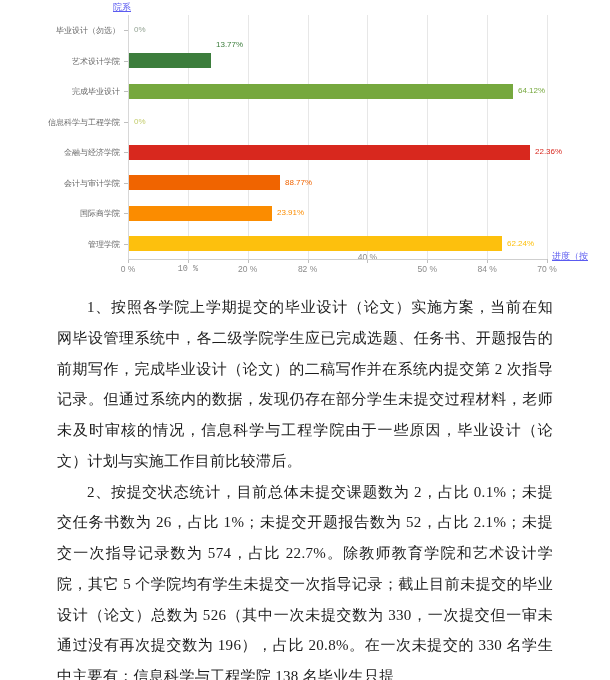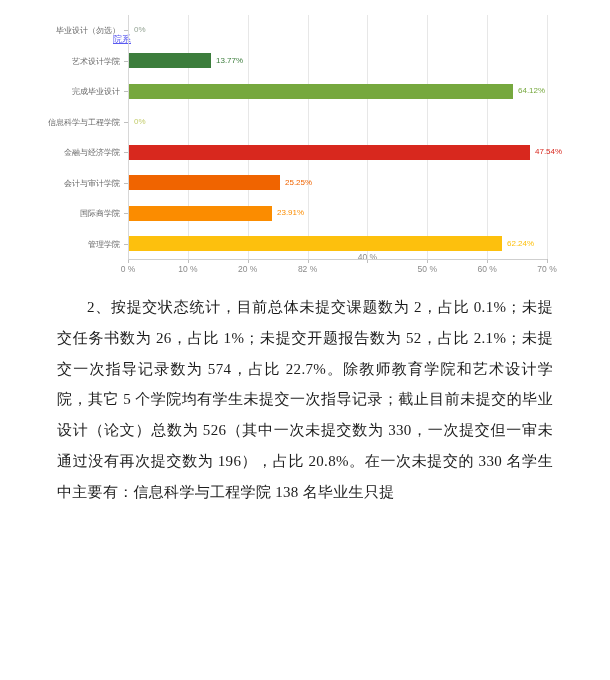--- a/index.html
+++ b/index.html
@@ -16,21 +16,20 @@
     position:relative;
     width:610px;height:282px;
     font-family:"Liberation Sans","DejaVu Sans",sans-serif;
     overflow:hidden;
   }
   .axis-title{
     position:absolute;
     font-size:9px;
     text-decoration:underline;
     white-space:nowrap;
-    margin-top:32px;
   }
   .y-axis-title{left:113px;top:1px;}
   .x-axis-title{left:552px;top:250px;}
   .gridline{position:absolute;width:1px;background:#e7e7e7;}
   .gridline.first{background:#d8d8d8;}
   .x-axis-line{position:absolute;height:1px;background:#cfcfcf;}
   .tick-mark{position:absolute;width:1px;height:4px;background:#bfbfbf;}
   .cat-tick{position:absolute;height:1px;width:4px;background:#bfbfbf;}
   .x-tick-label{
     position:absolute;
@@ -75,69 +74,70 @@
 
   <div class="chart">
     <div class="axis-title y-axis-title" style="color: rgb(91, 91, 240);">院系</div>
     <div class="axis-title x-axis-title" style="color: rgb(91, 91, 240);">进度（按</div>
 
   <div class="gridline first" style="left: 128px; top: 15px; height: 244px;"></div>
       <div class="tick-mark" style="left: 128px; top: 259px;"></div>
       <div class="x-tick-label" style="left: 128px; top: 264px;">0 %</div>
       <div class="gridline" style="left: 187.857px; top: 15px; height: 244px;"></div>
       <div class="tick-mark" style="left: 187.857px; top: 259px;"></div>
-      <div class="x-tick-label" style="left: 187.857px; top: 264px;">10 %</div>
+      <div class="x-tick-label" style="left: 187.857px; top: 264px; font-family: Liberation Mono, monospace;">10 %</div>
       <div class="gridline" style="left: 247.714px; top: 15px; height: 244px;"></div>
       <div class="tick-mark" style="left: 247.714px; top: 259px;"></div>
       <div class="x-tick-label" style="left: 247.714px; top: 264px;">20 %</div>
       <div class="gridline" style="left: 307.571px; top: 15px; height: 244px;"></div>
       <div class="tick-mark" style="left: 307.571px; top: 259px;"></div>
       <div class="x-tick-label" style="left: 307.571px; top: 264px;">82 %</div>
       <div class="gridline" style="left: 367.429px; top: 15px; height: 244px;"></div>
       <div class="tick-mark" style="left: 367.429px; top: 259px;"></div>
       <div class="x-tick-label" style="left: 367.429px; top: 252px;">40 %</div>
       <div class="gridline" style="left: 427.286px; top: 15px; height: 244px;"></div>
       <div class="tick-mark" style="left: 427.286px; top: 259px;"></div>
       <div class="x-tick-label" style="left: 427.286px; top: 264px;">50 %</div>
       <div class="gridline" style="left: 487.143px; top: 15px; height: 244px;"></div>
       <div class="tick-mark" style="left: 487.143px; top: 259px;"></div>
-      <div class="x-tick-label" style="left: 487.143px; top: 264px;">60 %</div>
+      <div class="x-tick-label" style="left: 487.143px; top: 264px;">84 %</div>
       <div class="gridline" style="left: 547px; top: 15px; height: 244px;"></div>
       <div class="tick-mark" style="left: 547px; top: 259px;"></div>
       <div class="x-tick-label" style="left: 547px; top: 264px;">70 %</div>
       <div class="x-axis-line" style="left: 128px; top: 259px; width: 419px;"></div>
       <div class="y-label" style="width: 120px; top: 25.25px;">毕业设计（勿选）</div>
       <div class="cat-tick" style="left: 124px; top: 30.25px;"></div>
       <div class="value-label" style="left: 134px; top: 25.25px; color: rgb(147, 163, 147);">0%</div>
       <div class="y-label" style="width: 120px; top: 55.75px;">艺术设计学院</div>
       <div class="cat-tick" style="left: 124px; top: 60.75px;"></div>
       <div class="bar" style="left: 129px; top: 53.25px; width: 82px; background: rgb(60, 125, 60);"></div>
-      <div class="value-label" style="left: 216px; top: 56px; color: rgb(60, 125, 60);">13.77%</div>
+      <div class="value-label" style="left: 216px; top: 40px; color: rgb(60, 125, 60);">13.77%</div>
       <div class="y-label" style="width: 120px; top: 86.25px;">完成毕业设计</div>
       <div class="cat-tick" style="left: 124px; top: 91.25px;"></div>
       <div class="bar" style="left: 129px; top: 83.75px; width: 384px; background: rgb(118, 168, 62);"></div>
       <div class="value-label" style="left: 518px; top: 86.25px; color: rgb(118, 168, 62);">64.12%</div>
       <div class="y-label" style="width: 120px; top: 116.75px;">信息科学与工程学院</div>
       <div class="cat-tick" style="left: 124px; top: 121.75px;"></div>
       <div class="value-label" style="left: 134px; top: 116.75px; color: rgb(195, 204, 106);">0%</div>
       <div class="y-label" style="width: 120px; top: 147.25px;">金融与经济学院</div>
       <div class="cat-tick" style="left: 124px; top: 152.25px;"></div>
       <div class="bar" style="left: 129px; top: 144.75px; width: 401px; background: rgb(216, 40, 30);"></div>
-      <div class="value-label" style="left: 535px; top: 147.25px; color: rgb(216, 40, 30);">47.54%</div>
+      <div class="value-label" style="left: 535px; top: 147.25px; color: rgb(216, 40, 30);">22.36%</div>
       <div class="y-label" style="width: 120px; top: 177.75px;">会计与审计学院</div>
       <div class="cat-tick" style="left: 124px; top: 182.75px;"></div>
       <div class="bar" style="left: 129px; top: 175.25px; width: 151px; background: rgb(240, 100, 0);"></div>
-      <div class="value-label" style="left: 285px; top: 177.75px; color: rgb(240, 100, 0);">25.25%</div>
+      <div class="value-label" style="left: 285px; top: 177.75px; color: rgb(240, 100, 0);">88.77%</div>
       <div class="y-label" style="width: 120px; top: 208.25px; font-family: Liberation Serif, serif;">国际商学院</div>
       <div class="cat-tick" style="left: 124px; top: 213.25px;"></div>
       <div class="bar" style="left: 129px; top: 205.75px; width: 143px; background: rgb(251, 140, 0);"></div>
       <div class="value-label" style="left: 277px; top: 208.25px; color: rgb(251, 140, 0);">23.91%</div>
       <div class="y-label" style="width: 120px; top: 238.75px;">管理学院</div>
       <div class="cat-tick" style="left: 124px; top: 243.75px;"></div>
       <div class="bar" style="left: 129px; top: 236.25px; width: 373px; background: rgb(253, 192, 13);"></div>
       <div class="value-label" style="left: 507px; top: 238.75px; color: rgb(253, 192, 13);">62.24%</div>
     </div>
 
   <div class="doc">
+    <p class="doc-para">1、按照各学院上学期提交的毕业设计（论文）实施方案，当前在知网毕设管理系统中，各二级学院学生应已完成选题、任务书、开题报告的前期写作，完成毕业设计（论文）的二稿写作并在系统内提交第 2 次指导记录。但通过系统内的数据，发现仍存在部分学生未提交过程材料，老师未及时审核的情况，信息科学与工程学院由于一些原因，毕业设计（论文）计划与实施工作目前比较滞后。</p>
     <p class="doc-para">2、按提交状态统计，目前总体未提交课题数为 2，占比 0.1%；未提交任务书数为 26，占比 1%；未提交开题报告数为 52，占比 2.1%；未提交一次指导记录数为 574，占比 22.7%。除教师教育学院和艺术设计学院，其它 5 个学院均有学生未提交一次指导记录；截止目前未提交的毕业设计（论文）总数为 526（其中一次未提交数为 330，一次提交但一审未通过没有再次提交数为 196），占比 20.8%。在一次未提交的 330 名学生中主要有：信息科学与工程学院 138 名毕业生只提</p>
   </div>
 
 </div>
 
 </body></html>

